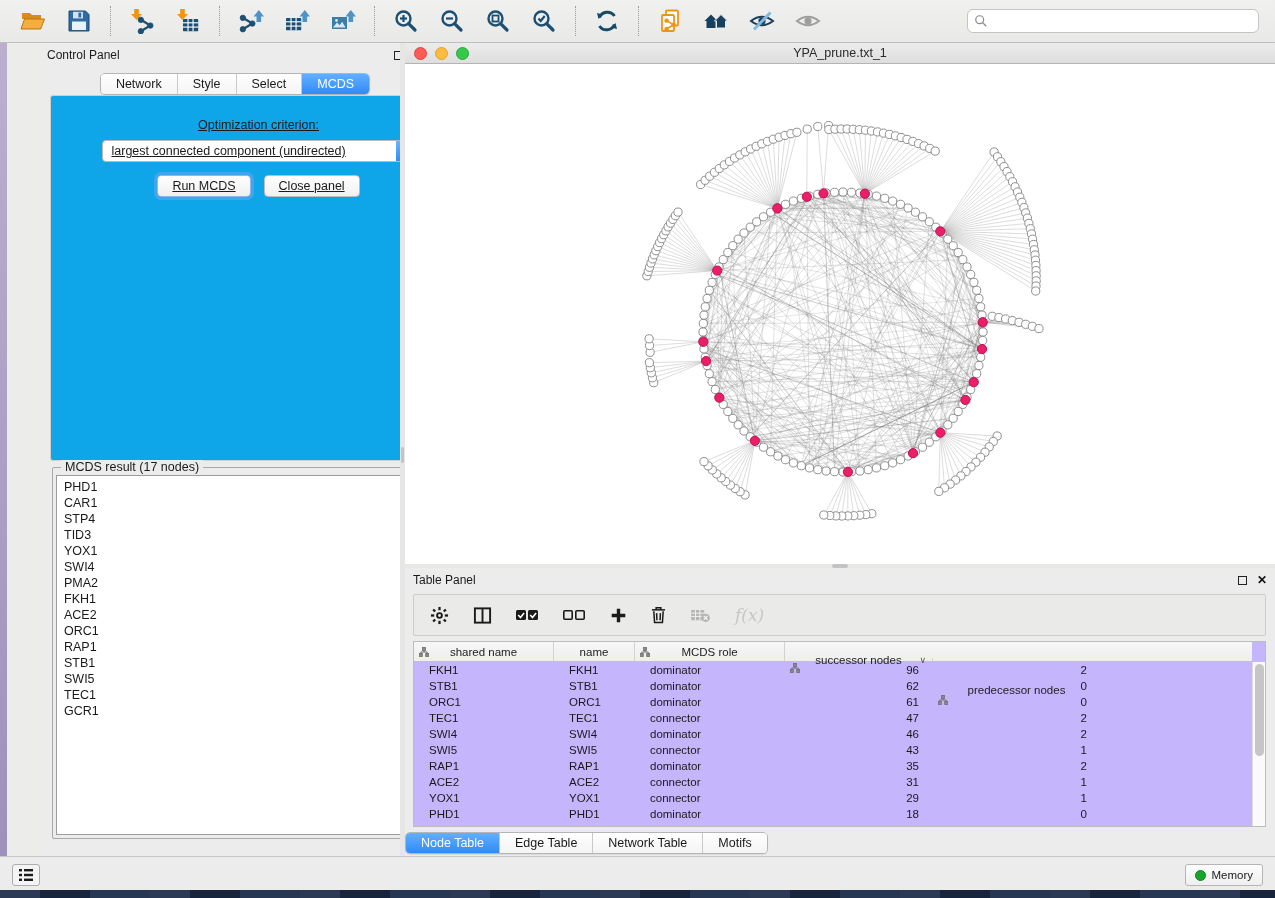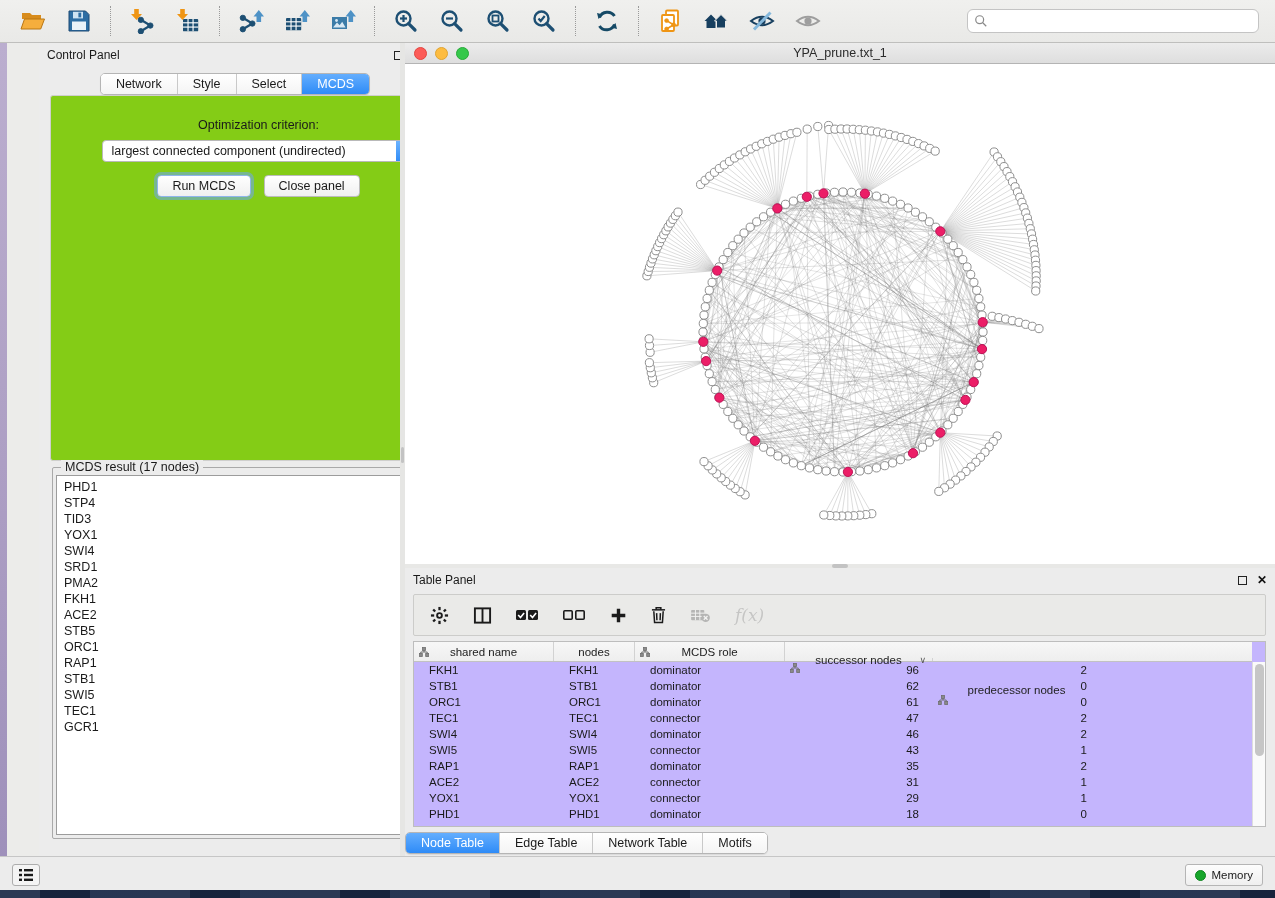--- a/index.html
+++ b/index.html
@@ -35,21 +35,21 @@
   .win-close { font-size:12px; font-weight:bold; color:#111; cursor:default; line-height:1; }
 
   .seg-wrap { position:absolute; left:0; top:30px; width:100%; display:flex; justify-content:center; }
   .seg { display:flex; border:1px solid #B5B5B5; border-radius:5px; overflow:hidden; background:#fff; box-shadow:0 1px 1px rgba(0,0,0,.08); }
   .seg .seg-btn { border:none; background:linear-gradient(#FFFFFF,#F4F4F4); padding:3px 15px; font-size:12.5px;
     font-family:"Liberation Sans",sans-serif; border-right:1px solid #C9C9C9; cursor:default; color:#1a1a1a; }
   .seg .seg-btn:last-child { border-right:none; }
   .seg .seg-btn.active { background:linear-gradient(#64AEFE,#2E8BF7); color:#fff; }
 
   .cp-content { position:absolute; left:11px; top:52px; width:417px; height:366px;
-    background:#84cc16; border:1px solid #CFCFCD; border-radius:3px; }
+    background:#0ea5e9; border:1px solid #CFCFCD; border-radius:3px;text-decoration:underline; }
   .opt-label { text-align:center; margin-top:22px; font-size:12.5px; }
   .dropdown { margin:8px auto 0; width:314px; height:22px; background:#fff; border:1px solid #B9B9B9; border-radius:4px;
     display:flex; align-items:center; overflow:hidden; cursor:default; }
   .dd-label { flex:1; padding:0 9px; font-size:12.5px; white-space:nowrap; }
   .dd-stepper { width:19px; height:22px; background:linear-gradient(#6FB5FF,#2E8BF7); display:flex; flex-direction:column; align-items:center; justify-content:center; gap:2px; border-radius:0 3px 3px 0; }
   .dd-stepper i { width:0; height:0; border-left:4px solid transparent; border-right:4px solid transparent; }
   .dd-up { border-bottom:4px solid #fff; }
   .dd-down { border-top:4px solid #fff; }
   .btn-row { display:flex; justify-content:center; gap:13px; margin-top:13px; }
   .btn { background:linear-gradient(#FFFFFF,#F0F0F0); border:1px solid #BCBCBC; border-radius:4px; height:22px; padding:0 14px;
@@ -313,29 +313,28 @@
     <div class="btn-row">
       <button class="btn focused">Run MCDS</button>
       <button class="btn">Close panel</button>
     </div>
   </div>
   <div class="groupbox">
     <span class="groupbox-label">MCDS result (17 nodes)</span>
     <div class="mcds-list">
       <div class="mcds-items" id="mcds-items">
           <div class="mcds-item">PHD1</div>
+          <div class="mcds-item">CAR1</div>
           <div class="mcds-item">STP4</div>
           <div class="mcds-item">TID3</div>
           <div class="mcds-item">YOX1</div>
           <div class="mcds-item">SWI4</div>
-          <div class="mcds-item">SRD1</div>
           <div class="mcds-item">PMA2</div>
           <div class="mcds-item">FKH1</div>
           <div class="mcds-item">ACE2</div>
-          <div class="mcds-item">STB5</div>
           <div class="mcds-item">ORC1</div>
           <div class="mcds-item">RAP1</div>
           <div class="mcds-item">STB1</div>
           <div class="mcds-item">SWI5</div>
           <div class="mcds-item">TEC1</div>
           <div class="mcds-item">GCR1</div>
         </div>
       <div class="mcds-scroll"></div>
     </div>
   </div>
@@ -1220,21 +1219,21 @@
             <g fill="#8a8a8a" stroke="#6e6e6e" stroke-width="0.8">
               <rect x="3.5" y="0.5" width="3" height="3"></rect>
               <rect x="0.3" y="6.5" width="3" height="3"></rect>
               <rect x="6.7" y="6.5" width="3" height="3"></rect>
             </g>
             <path d="M5 3.5 V5 M1.8 6.5 V5 H8.2 V6.5" stroke="#6e6e6e" fill="none"></path>
           </svg>
           <span>shared name</span>
         </div>
         <div class="th-cell" style="width: 81px; flex: 0 0 auto;">
-          <span>nodes</span>
+          <span>name</span>
         </div>
         <div class="th-cell" style="width: 150px; flex: 0 0 auto;">
           <svg class="th-icon" width="10" height="10" viewBox="0 0 10 10">
             <g fill="#8a8a8a" stroke="#6e6e6e" stroke-width="0.8">
               <rect x="3.5" y="0.5" width="3" height="3"></rect>
               <rect x="0.3" y="6.5" width="3" height="3"></rect>
               <rect x="6.7" y="6.5" width="3" height="3"></rect>
             </g>
             <path d="M5 3.5 V5 M1.8 6.5 V5 H8.2 V6.5" stroke="#6e6e6e" fill="none"></path>
           </svg>

